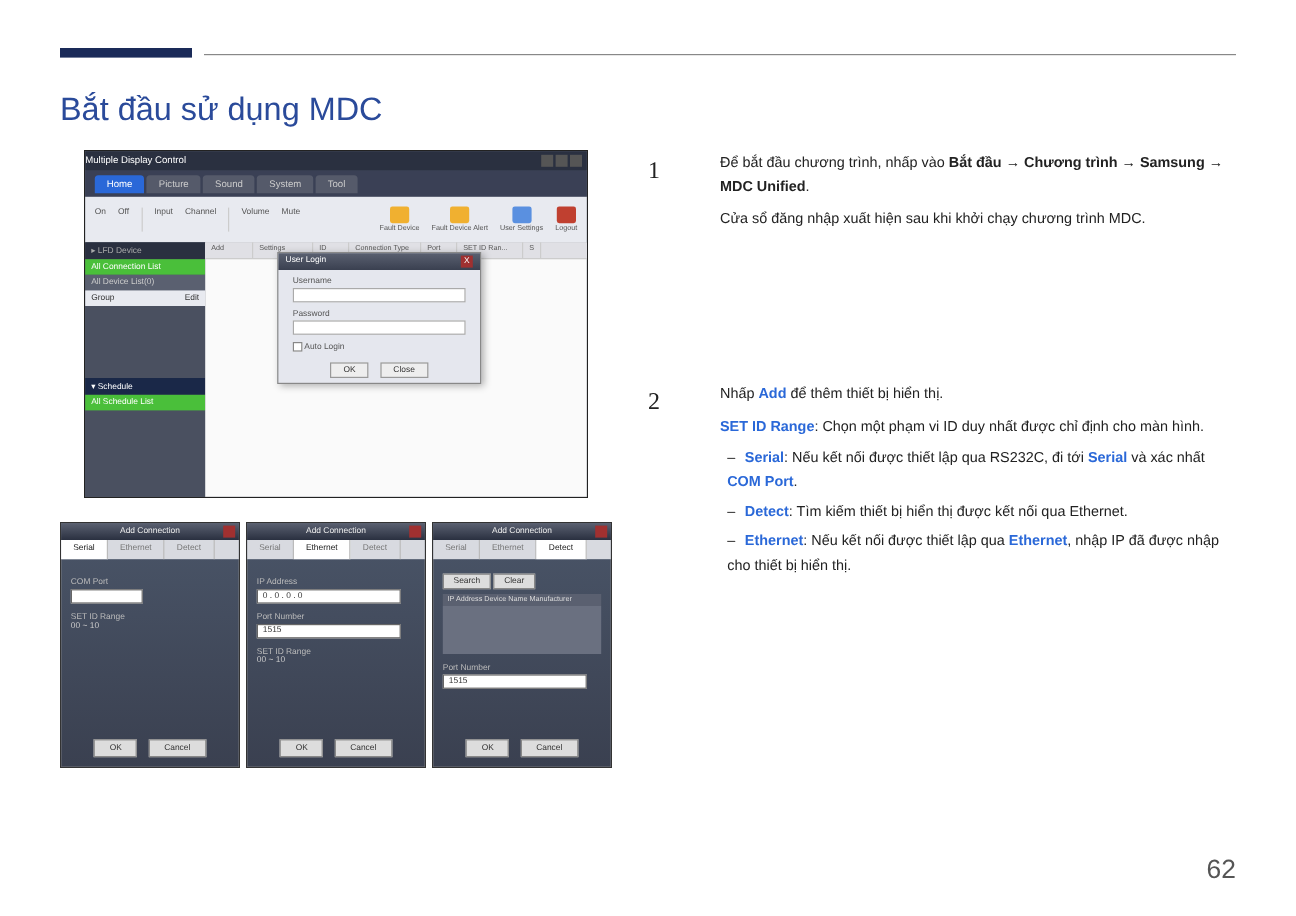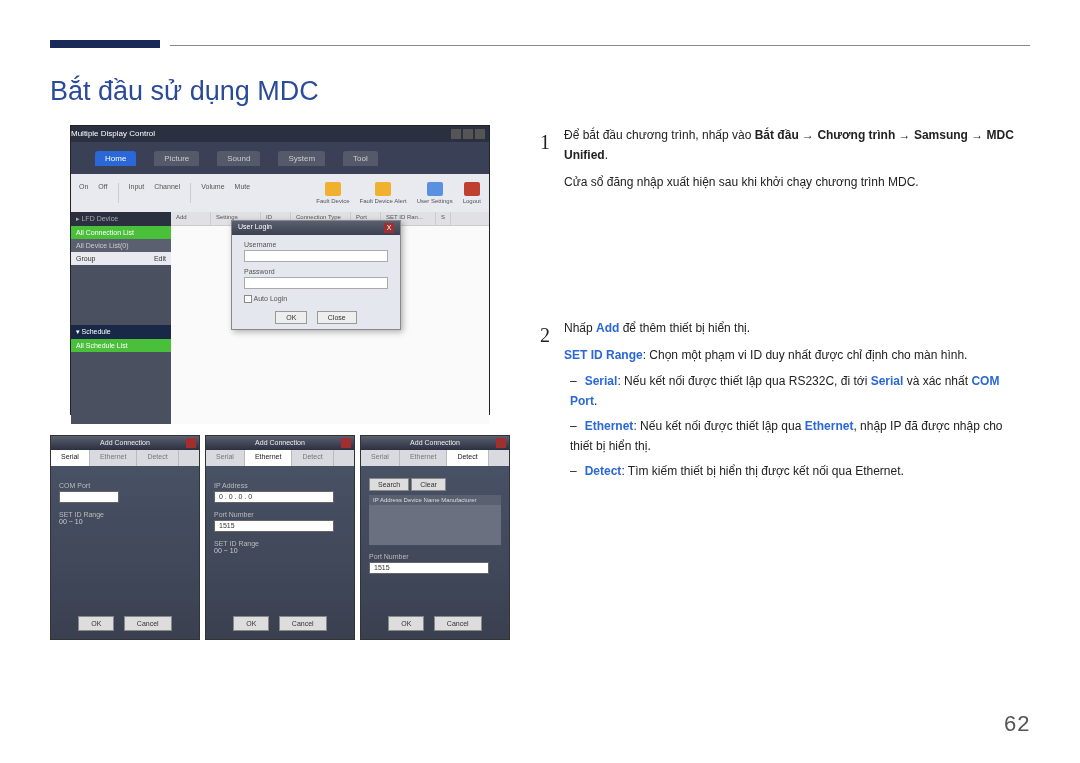--- a/index.html
+++ b/index.html
@@ -63,26 +63,26 @@
     position: relative;
   }
   .big-shot .win-btns {
     position: absolute; right: 4px; top: 3px;
     display: flex; gap: 2px;
   }
   .big-shot .win-btns span {
     width: 10px; height: 10px; background: #555; display: inline-block;
   }
   .tabs-row {
-    height: 32px;
+    height: 22px;
     background: #3a4055;
     display: flex;
     align-items: center;
-    padding-left: 24px;
-    gap: 18px;
+    padding-left: 8px;
+    gap: 2px;
   }
   .tabs-row .tab {
     padding: 3px 10px;
     background: #555a6a;
     color: #ccc;
     font-size: 8px;
     border-radius: 3px 3px 0 0;
   }
   .tabs-row .tab.active { background: #2a68d8; color: #fff; }
   .subtool {
@@ -145,33 +145,33 @@
   .small-shot .tabs2 span { padding:3px 10px; color:#777; border-right:1px solid #bbb;}
   .small-shot .tabs2 span.active { background:#fff; color:#222;}
   .small-shot .body2 { padding:8px; font-size:7px; color:#bbb;}
   .small-shot .body2 .lbl { display:block; margin-top:8px;}
   .small-shot .body2 .fbox { height:12px; background:#fff; border:1px solid #666; margin-top:2px;}
   .small-shot .btm { position:absolute; bottom:8px; width:100%; text-align:center;}
   .small-shot .btm span { display:inline-block; padding:3px 12px; font-size:7px; background:#ddd; border:1px solid #888; margin:0 3px; color:#333;}
   
   .step { display:flex; gap:14px; margin-bottom:10px;}
   .step .num { font-size:20px; color:#222; font-family: Georgia, serif;}
-  .step .txt { flex:1; }
+  .step .txt { flex:1;margin-left:36px; }
   .step .txt p { margin-bottom:6px;}
   .step ul { list-style: none; padding-left: 6px; margin:6px 0;}
   .step ul li::before { content:"•"; margin-right:8px;}
   .step ul.dash li::before { content:"‒"; }
   .step ul li { margin-bottom:4px;}
   .b { font-weight:bold;}
   .blue { color: #2a68d8; font-weight:bold;}
   .page-num {
     position: absolute;
     bottom: 25px; right: 50px;
     font-size: 22px; color: #555;
-    font-family: Liberation Mono, monospace;
+    font-family: Liberation Sans, sans-serif;
   }
 </style>
 </head>
 <body>
 
 <div class="top-border"></div>
 <div class="top-line"></div>
 
 <h1 class="page-title">Bắt đầu sử dụng MDC</h1>
 
@@ -353,21 +353,21 @@
 
     <div style="height:110px"></div>
 
     <div class="step">
       <div class="num">2</div>
       <div class="txt">
         <p><span>Nhấp </span><span class="blue">Add</span><span> để thêm thiết bị hiển thị.</span></p>
         <p><span class="blue">SET ID Range</span><span>: Chọn một phạm vi ID duy nhất được chỉ định cho màn hình.</span></p>
         <ul class="dash">
           <li><span class="blue">Serial</span><span>: Nếu kết nối được thiết lập qua RS232C, đi tới </span><span class="blue">Serial</span><span> và xác nhất </span><span class="blue">COM Port</span>.</li>
+          <li><span class="blue">Detect</span><span>: Tìm kiếm thiết bị hiển thị được kết nối qua Ethernet.</span></li>
           <li><span class="blue">Ethernet</span><span>: Nếu kết nối được thiết lập qua </span><span class="blue">Ethernet</span><span>, nhập IP đã được nhập cho thiết bị hiển thị.</span></li>
-          <li><span class="blue">Detect</span><span>: Tìm kiếm thiết bị hiển thị được kết nối qua Ethernet.</span></li>
         </ul>
       </div>
     </div>
   </div>
 </div>
 
 <div class="page-num">62</div>
 
 </body></html>

